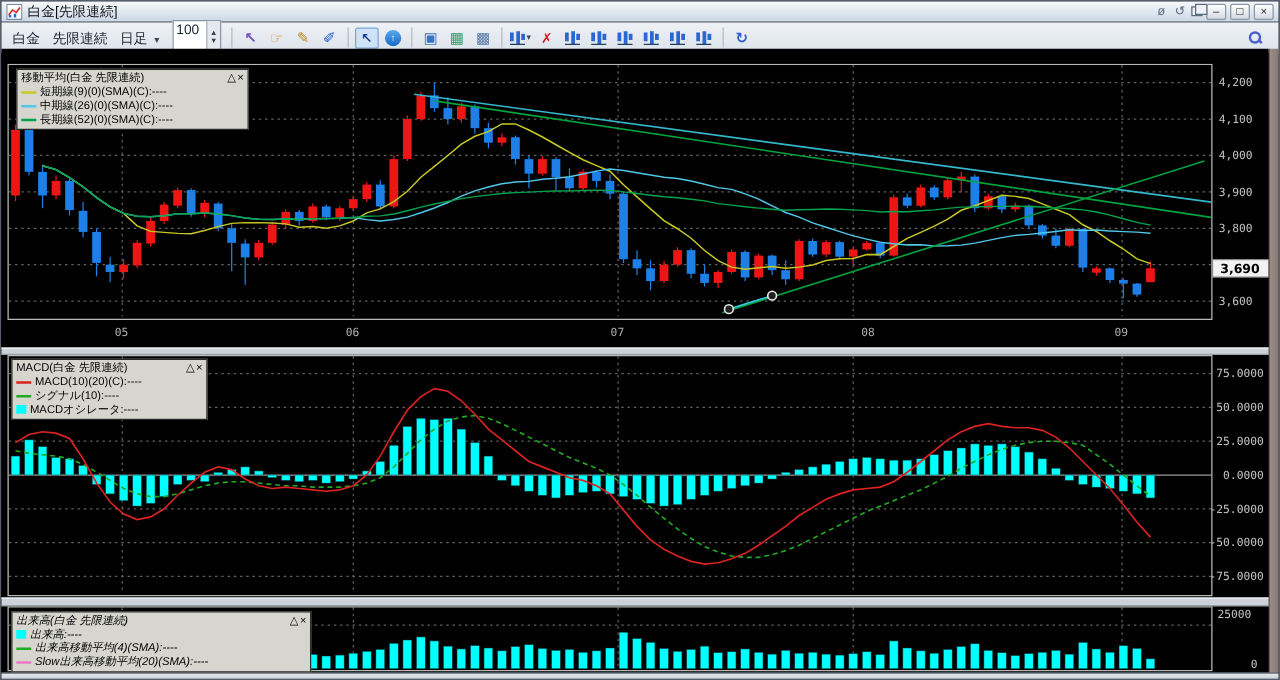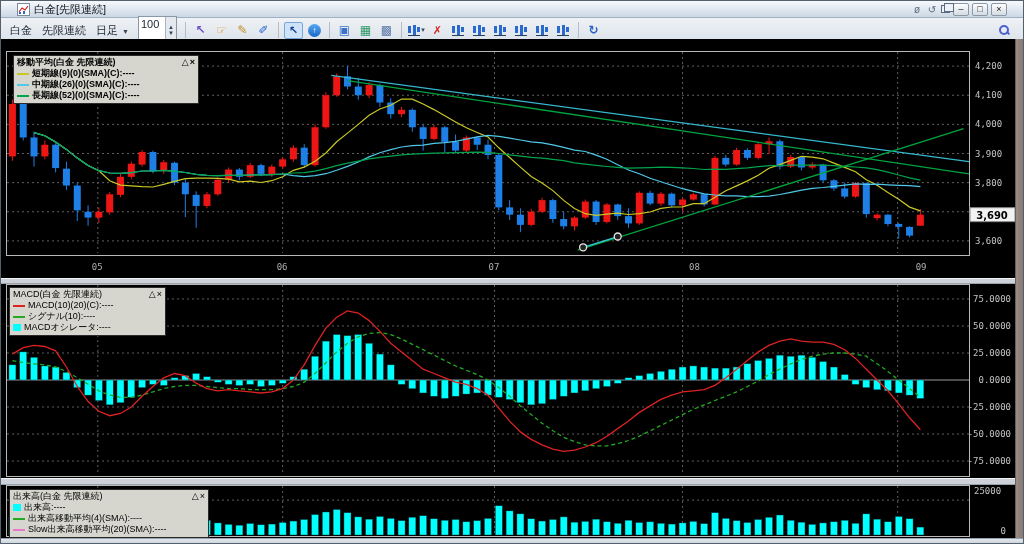--- a/index.html
+++ b/index.html
@@ -2,21 +2,21 @@
 <html><head>
 <meta charset="utf-8">
 <style>
   html,body{margin:0;padding:0;background:#8f9aa5;}
   *{box-sizing:border-box;}
   .window{position:relative;width:1024px;height:544px;background:#000;
     font-family:"Liberation Sans","DejaVu Sans",sans-serif;border:1px solid #55606e;overflow:hidden;}
   
   .titlebar{position:absolute;top:0;left:0;right:0;height:17px;
     background:linear-gradient(#f6f9fc,#ccd8e5);border-bottom:1px solid #9fb0c0;
-    display:flex;align-items:center;padding:0 16px;gap:4px;}
+    display:flex;align-items:center;padding:0 4px;gap:4px;}
   .title{font-size:11px;color:#101418;white-space:nowrap;}
   .tb-right{margin-left:auto;display:flex;gap:3px;align-items:center;}
   .tb-mini{font-size:10px;color:#5a6a80;width:12px;text-align:center;}
   .ov-squares{position:relative;width:9px;height:8px;border:1px solid #5a6a80;background:#eef2f6;}
   .ov-squares::after{content:"";position:absolute;left:2px;top:-3px;width:8px;height:7px;
     border:1px solid #5a6a80;background:#eef2f6;}
   .winbtn{width:16px;height:13px;font-size:9px;line-height:11px;text-align:center;
     background:linear-gradient(#fefefe,#d5dbe2);border:1px solid #8a97a6;border-radius:2px;color:#222;}
   
   .toolbar{position:absolute;top:17px;left:0;right:0;height:21px;
@@ -67,23 +67,23 @@
   
   .legend{position:absolute;background:#d6d6ce;border:1px solid #2a2a2a;padding:1px 3px 2px 3px;
     font-size:9px;line-height:11px;color:#000;z-index:6;}
   .lrow{display:flex;align-items:center;gap:3px;white-space:nowrap;}
   .ltitle-text{white-space:nowrap;}
   .lctl{margin-left:auto;display:flex;gap:1px;}
   .lctl span{cursor:default;font-size:9px;}
   .sw-line{display:inline-block;width:12px;height:0;border-top:2px solid;}
   .sw-dashed{display:inline-block;width:12px;height:0;border-top:2px dashed;}
   .sw-block{display:inline-block;width:8px;height:7px;}
-  #ma-legend{left:12px;top:16px;width:186px;font-weight:bold;}
+  #ma-legend{left:12px;top:16px;width:186px;}
   #macd-legend{left:8px;top:248px;width:157px;}
-  #vol-legend{left:8px;top:450px;width:200px;}
+  #vol-legend{left:8px;top:450px;width:240px;font-style:italic;}
   
   .vscroll{position:absolute;left:1014px;top:38px;width:10px;height:499px;
     background:linear-gradient(90deg,#9a8c86,#81736e);border-left:1px solid #6a5f5b;}
   .bottombar{position:absolute;top:537px;left:0;right:0;height:7px;
     background:linear-gradient(#e2e7ec,#c4ccd5);border-top:1px solid #98a2ae;}
   svg text.axis-label{font:9px "DejaVu Sans Mono",monospace;fill:#c4c4c4;}
   svg text.lp-label{font:bold 10px "DejaVu Sans",sans-serif;fill:#000;}
 </style>
 </head>
 <body>
@@ -401,21 +401,21 @@
           <rect x="969" y="156.67391304347825" width="45" height="14" fill="#f2f2f2" stroke="#8a8a8a"></rect>
           <text x="991" y="167.67391304347825" text-anchor="middle" class="lp-label">3,690</text>
         </g>
       </svg>
 
     <div class="xaxis" id="xaxis">
         <span class="xlabel" style="left: 90.7955px;">05</span>
         <span class="xlabel" style="left: 275.629px;">06</span>
         <span class="xlabel" style="left: 487.485px;">07</span>
         <span class="xlabel" style="left: 688px;">08</span>
-        <span class="xlabel" style="left: 890.661px; margin-left: 24px;">09</span>
+        <span class="xlabel" style="left: 890.661px;">09</span>
       </div>
     <div class="sep" id="sep1"></div>
 
     <svg id="svg-macd" class="panel-svg" width="1014" height="194">
         <g>
           <line x1="6" x2="968" y1="14.96551724137931" y2="14.96551724137931" stroke="#5f5f5f" stroke-dasharray="2,3"></line>
           <line x1="6" x2="968" y1="41.97701149425287" y2="41.97701149425287" stroke="#5f5f5f" stroke-dasharray="2,3"></line>
           <line x1="6" x2="968" y1="68.98850574712644" y2="68.98850574712644" stroke="#5f5f5f" stroke-dasharray="2,3"></line>
           <line x1="6" x2="968" y1="96" y2="96" stroke="#9a9a9a" stroke-dasharray="none"></line>
           <line x1="6" x2="968" y1="123.01149425287356" y2="123.01149425287356" stroke="#5f5f5f" stroke-dasharray="2,3"></line>

